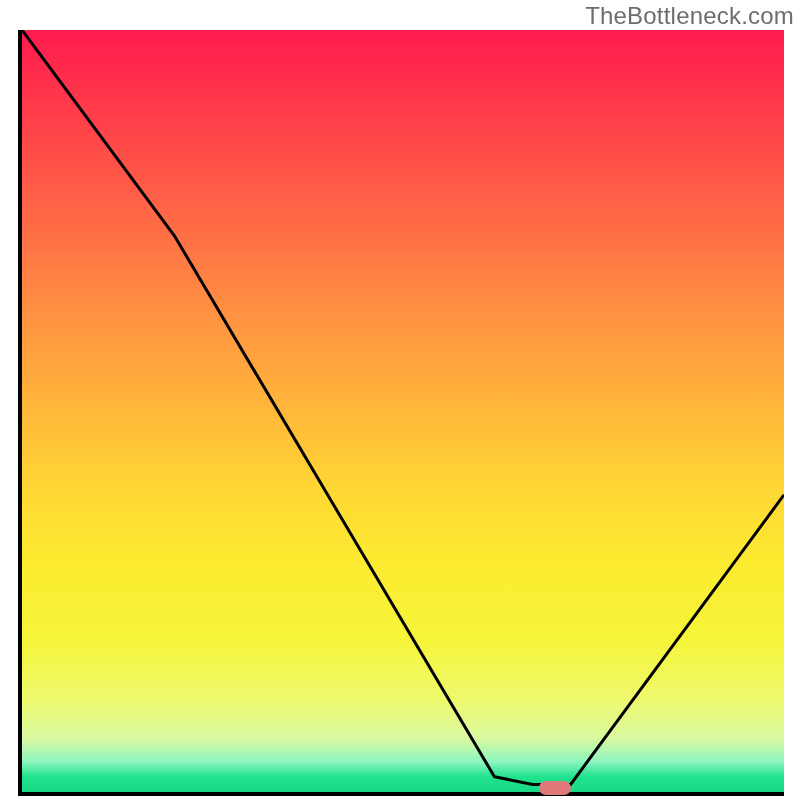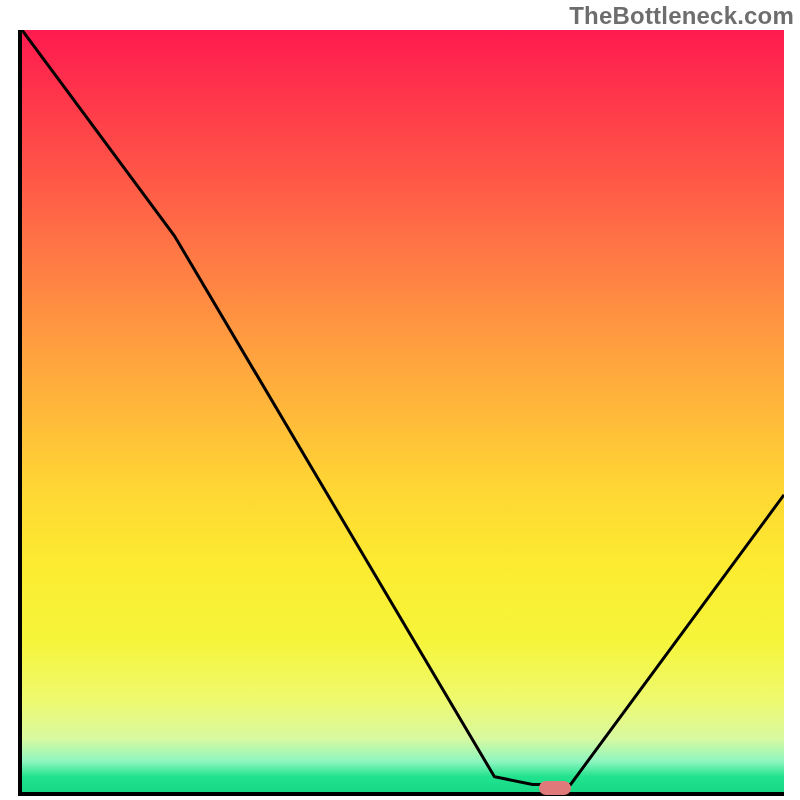--- a/index.html
+++ b/index.html
@@ -14,21 +14,21 @@
   .wrap {
     position: relative;
     width: 800px;
     height: 800px;
   }
   .watermark {
     position: absolute;
     top: 2px;
     right: 6px;
     font-size: 24px;
-    font-weight: 700;
+    font-weight: 400;
     color: #6d6d6d;
     letter-spacing: 0.2px;
     z-index: 5;
   }
   .plot {
     position: absolute;
     left: 18px;
     top: 30px;
     width: 766px;
     height: 766px;

